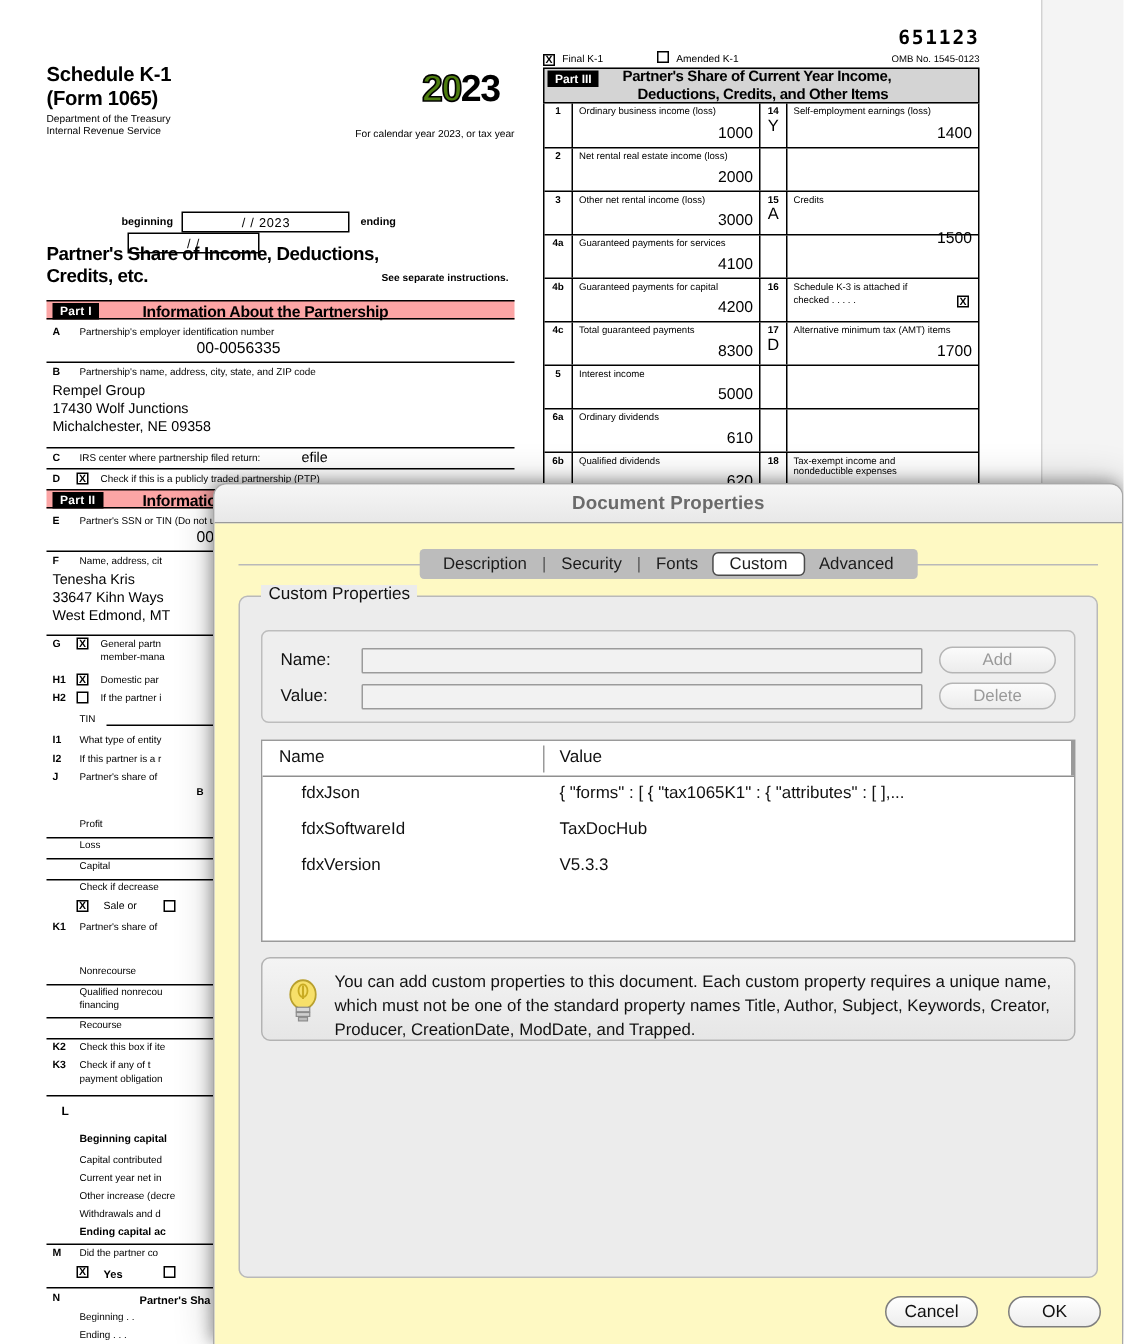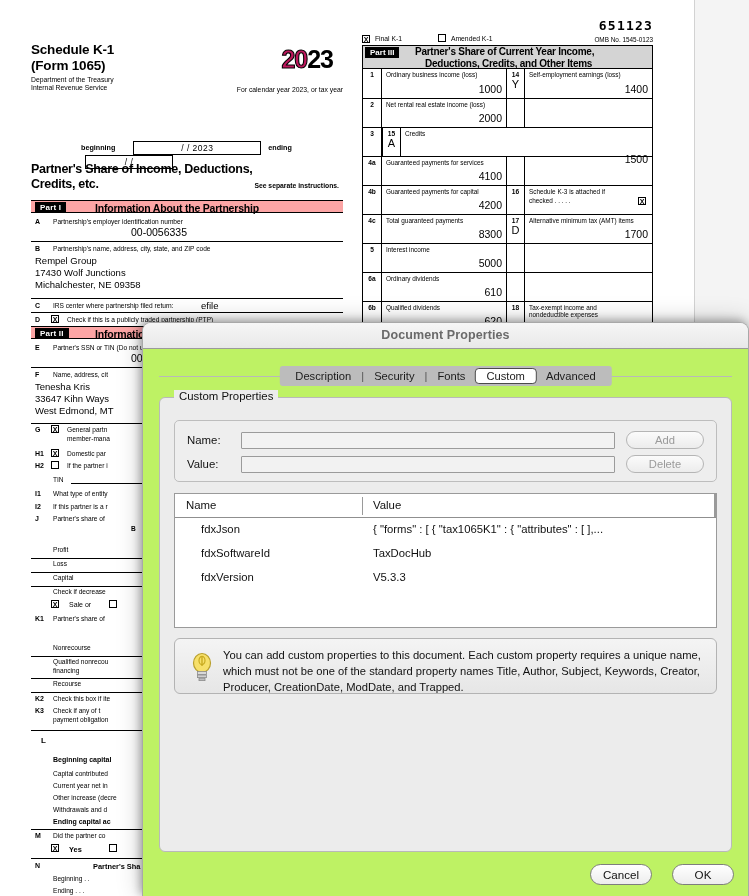--- a/index.html
+++ b/index.html
@@ -33,21 +33,21 @@
   
   .left-col { position: absolute; left: 31px; top: 42px; width: 312px; }
 
   .ttl1 { font-size: 13.5px; font-weight: bold; letter-spacing: -0.2px; }
   .ttl2 { font-size: 13.5px; font-weight: bold; letter-spacing: -0.2px; margin-top: 1px;}
   .dept { font-size: 6.8px; margin-top: 3px; line-height: 1.25; }
   .yr {
     position: absolute; right: 10px; top: 3px;
     font-size: 25px; font-weight: bold; letter-spacing: -1px;
   }
-  .yr .hollow { color: #be185d; -webkit-text-stroke: 1.1px #000; }
+  .yr .hollow { color: #4d7c0f; -webkit-text-stroke: 1.1px #000; }
   .calyr { position:absolute; right: 0px; top: 44px; font-size: 6.8px; }
   .beginline { position: absolute; left: 50px; top: 99px; width: 262px; font-size: 7.2px; }
   .dtbox {
     display:inline-block; border:1px solid #000; height: 14px; vertical-align: middle;
     text-align:center; font-size: 8.5px; line-height: 13px; letter-spacing: .5px;
   }
   .bigttl { position:absolute; left:0; top:120px; font-size: 12.5px; font-weight:bold; letter-spacing:-0.3px; line-height:1.18; }
   .seesep { position:absolute; right: 4px; top: 140px; font-size: 6.8px; font-weight:bold; }
 
   
@@ -115,21 +115,21 @@
   }
   .dlg-titlebar {
     position:relative; height:26px;
     background: linear-gradient(#f6f6f6, #e8e8e8);
     border-bottom:1px solid #9a9a9a;
   }
   .dlg-title {
     position:absolute; left:0; right:0; top:5px; text-align:center;
     font-size:12.5px; font-weight:bold; color:#6a6a6a; letter-spacing:.1px;
   }
-  .dlg-body { position:relative; background:#bef264; height:547px; }
+  .dlg-body { position:relative; background:#fef9c3; height:547px; }
 
   .tabwrap { position:absolute; left:16px; top:17px; right:16px; height:20px; }
   .tabline {
     position:absolute; left:0; right:0; top:10px; height:1px; background:#b9b9b9;
   }
   .tabpill {
     position:absolute; left:50%; transform:translateX(-50%); top:0;
     background:#bcbcbc; border-radius:3px; height:20px;
     display:flex; align-items:center; padding:0 7px; gap:0px;
   }
@@ -213,21 +213,21 @@
       <div class="ttl2">(Form 1065)</div>
       <div class="dept">
         <span>Department of the Treasury</span><br>
         <span>Internal Revenue Service</span>
       </div>
       <div class="yr"><span class="hollow">20</span><span>23</span></div>
       <div class="calyr">For calendar year 2023, or tax year</div>
 
       <div class="beginline">
         <span class="b">beginning</span>
-        <span class="dtbox" style="width:128px;margin-left:16px;">/      /  2023</span>
+        <span class="dtbox" style="width:112px;margin-left:4px;">/      /  2023</span>
         <span class="b" style="margin-left:5px;">ending</span>
         <span class="dtbox" style="width:88px;margin-left:4px;">/       /</span>
       </div>
 
       <div class="bigttl">
         <span>Partner's Share of Income, Deductions,</span><br>
         <span>Credits, etc.</span>
       </div>
       <div class="seesep">See separate instructions.</div>
 
@@ -437,20 +437,24 @@
           <div class="c-body" style="width:124px;flex:0 0 124px;">
             <span class="cap">Net rental real estate income (loss)</span>
             <span class="amt" style="margin-top:4px;">2000</span>
           </div>
           <div class="c-num2"></div>
           <div class="c-body2"></div>
         </div>
 
         <div class="p3row" style="height:29px;">
           <div class="c-num">3</div>
+          <div class="c-body" style="width:124px;flex:0 0 124px;">
+            <span class="cap">Other net rental income (loss)</span>
+            <span class="amt" style="margin-top:4px;">3000</span>
+          </div>
           <div class="c-num2">
             <div>15</div>
             <div class="bigcode">A</div>
           </div>
           <div class="c-body2">
             <span class="cap">Credits</span>
             <span class="amt" style="margin-top:16px;">1500</span>
           </div>
         </div>
 

